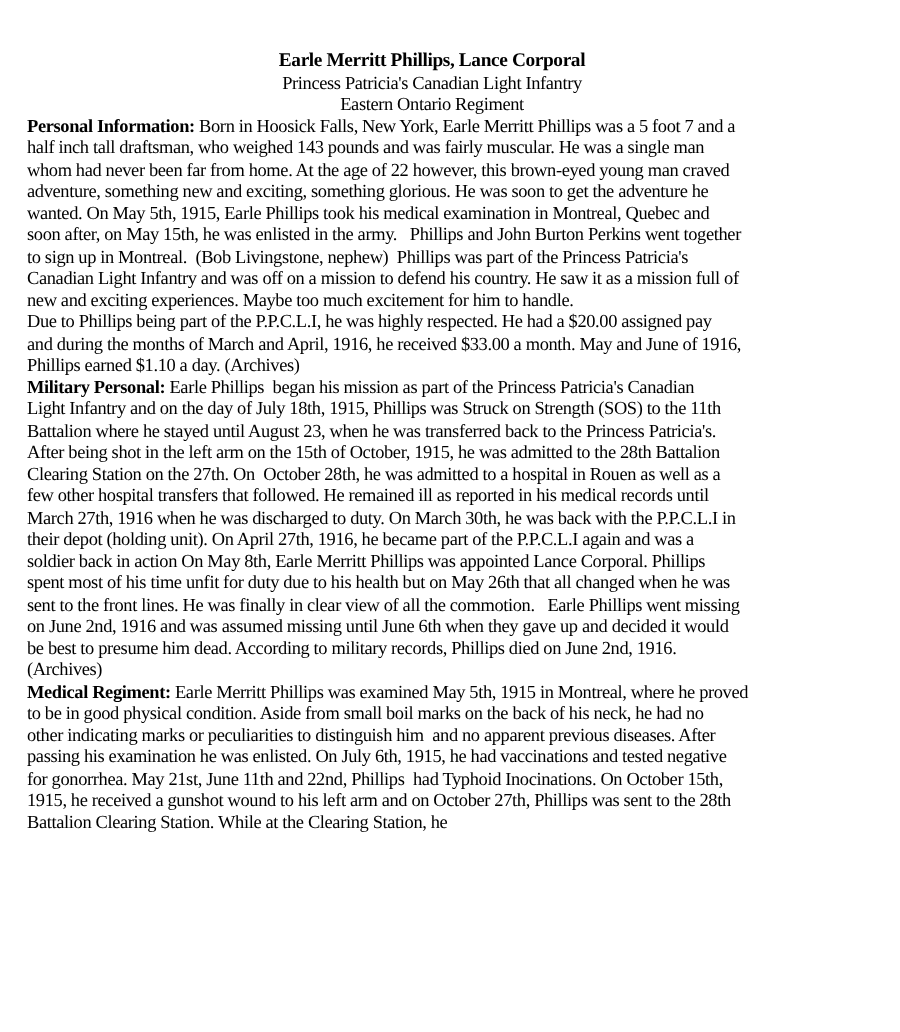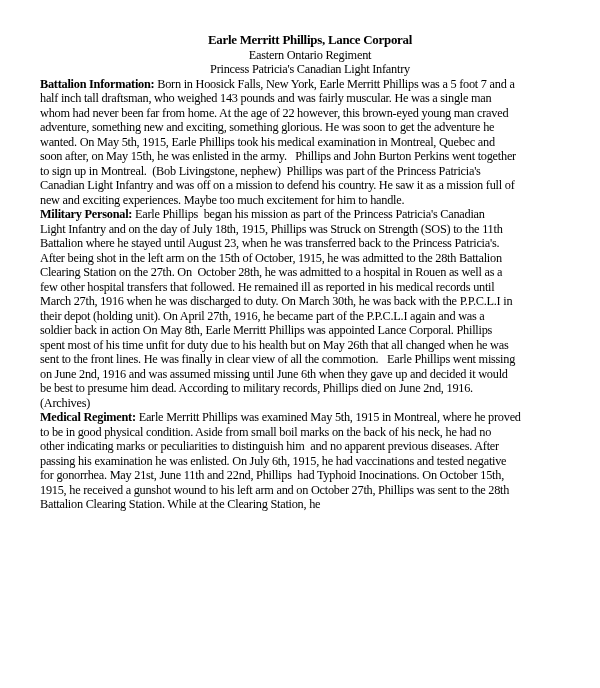--- a/index.html
+++ b/index.html
@@ -10,21 +10,21 @@
   body {
     width: 600px;
     height: 688px;
     overflow: hidden;
     color: #000000;
   }
   .page {
     box-sizing: border-box;
     width: 600px;
     height: 556px;
-    padding: 33px 10px 0 40px;
+    padding: 33px 10px 0 18px;
     font-family: "Liberation Serif", "DejaVu Serif", serif;
     font-size: 12.3px;
     line-height: 14.5px;
     letter-spacing: -0.25px;
   }
   .title-block {
     width: 540px;
     text-align: center;
   }
   .doc-title {
@@ -48,34 +48,37 @@
     font-weight: bold;
   }
 </style>
 </head>
 <body>
 
 <div class="page">
 
   <div class="title-block">
     <div class="doc-title">Earle Merritt Phillips, Lance Corporal</div>
+    <div class="doc-subtitle">Princess Patricia's Canadian Light Infantry</div>
     <div class="doc-subtitle">Eastern Ontario Regiment</div>
-    <div class="doc-subtitle">Princess Patricia's Canadian Light Infantry</div>
   </div>
 
-  <p class="doc-para para-personal"><strong class="section-heading">Battalion Information:</strong><span> Born in Hoosick Falls, New York, Earle Merritt Phillips was a 5 foot 7 and a
+  <p class="doc-para para-personal"><strong class="section-heading">Personal Information:</strong><span> Born in Hoosick Falls, New York, Earle Merritt Phillips was a 5 foot 7 and a
 half inch tall draftsman, who weighed 143 pounds and was fairly muscular. He was a single man
 whom had never been far from home. At the age of 22 however, this brown-eyed young man craved
 adventure, something new and exciting, something glorious. He was soon to get the adventure he
 wanted. On May 5th, 1915, Earle Phillips took his medical examination in Montreal, Quebec and
 soon after, on May 15th, he was enlisted in the army.   Phillips and John Burton Perkins went together
 to sign up in Montreal.  (Bob Livingstone, nephew)  Phillips was part of the Princess Patricia's
 Canadian Light Infantry and was off on a mission to defend his country. He saw it as a mission full of
 new and exciting experiences. Maybe too much excitement for him to handle.</span></p>
 
+  <p class="doc-para para-pay"><span>Due to Phillips being part of the P.P.C.L.I, he was highly respected. He had a $20.00 assigned pay
+and during the months of March and April, 1916, he received $33.00 a month. May and June of 1916,
+Phillips earned $1.10 a day. (Archives)</span></p>
 
   <p class="doc-para para-military"><strong class="section-heading">Military Personal:</strong><span> Earle Phillips  began his mission as part of the Princess Patricia's Canadian
 Light Infantry and on the day of July 18th, 1915, Phillips was Struck on Strength (SOS) to the 11th
 Battalion where he stayed until August 23, when he was transferred back to the Princess Patricia's.
 After being shot in the left arm on the 15th of October, 1915, he was admitted to the 28th Battalion
 Clearing Station on the 27th. On  October 28th, he was admitted to a hospital in Rouen as well as a
 few other hospital transfers that followed. He remained ill as reported in his medical records until
 March 27th, 1916 when he was discharged to duty. On March 30th, he was back with the P.P.C.L.I in
 their depot (holding unit). On April 27th, 1916, he became part of the P.P.C.L.I again and was a
 soldier back in action On May 8th, Earle Merritt Phillips was appointed Lance Corporal. Phillips

